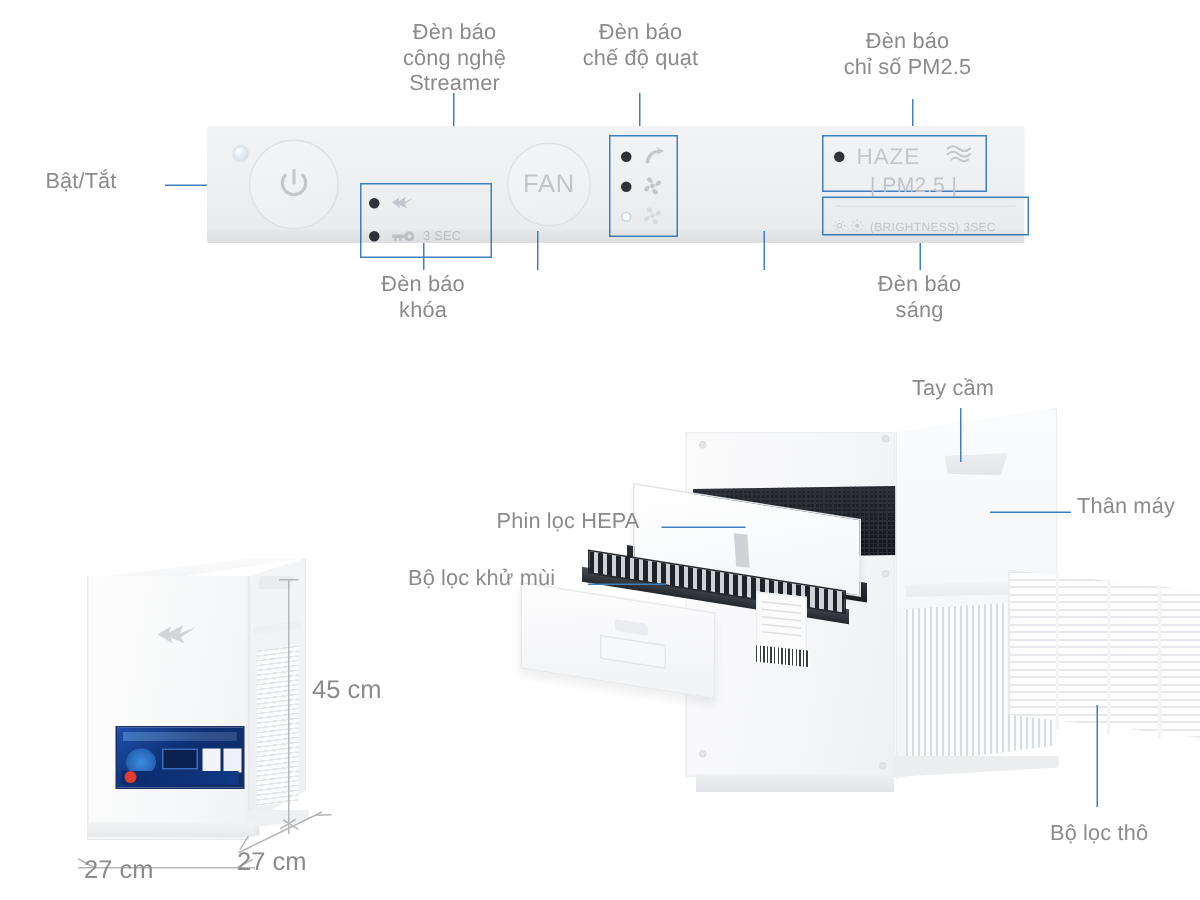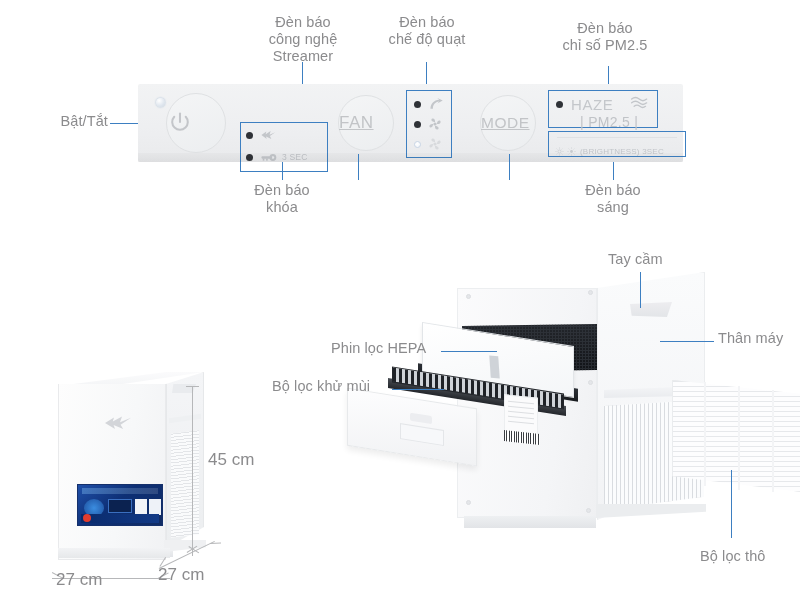--- a/index.html
+++ b/index.html
@@ -16,21 +16,21 @@
   
   .callout {
     position: absolute;
     font-size: 14.5px;
     line-height: 17px;
     color: #8b8b8d;
     text-align: center;
     white-space: pre-line;
     letter-spacing: .1px;
   }
-  .callout.left  { text-align: right; }
+  .callout.left  { }
   .callout.right { text-align: left; }
 
   
   .lead { position: absolute; background: #3d7fc1; }
   .lead.v { width: 1.4px; }
   .lead.h { height: 1.4px; }
 
   
   #control-panel {
     position: absolute;
@@ -46,23 +46,22 @@
   .led-dot-blue{
     position:absolute; left:18px; top:14px; width:9px; height:9px;
     border-radius:50%;
     background:radial-gradient(circle at 35% 30%,#ffffff,#dfe6ee 60%,#cdd7e2);
     box-shadow:0 0 2px rgba(140,170,200,.8);
   }
   .rbtn{
     position:absolute; border-radius:50%;
     background:linear-gradient(160deg,#f4f5f6,#eceef0);
     border:1.6px solid #dfe1e3;
-    display:flex; align-items:center; justify-content:flex-start;
+    display:flex; align-items:center; justify-content:center;
     color:#c3c5c8;
-    text-decoration:underline;
   }
   .rbtn .lbl{ font-size:20px; letter-spacing:.5px; color:#c2c4c7; }
   #power-button{ left:28px; top:9px; width:60px; height:60px; }
   #fan-button{ left:200px; top:11px; width:56px; height:56px; }
   #mode-button{ left:342px; top:11px; width:56px; height:56px; }
   #mode-button .lbl{ font-size:15.5px; }
   #fan-button .lbl{ font-size:17px; }
 
   .hlbox{
     position:absolute;
@@ -374,23 +373,20 @@
             <circle cx="10" cy="10" r="2.3"></circle>
             <path d="M10 7.4c.4-3.4-1-5.6-3.3-5.4-2 .2-2.6 2.6-.7 4 .9.7 2.6 1.2 4 1.4z"></path>
             <path d="M12.6 10c3.4.4 5.6-1 5.4-3.3-.2-2-2.6-2.6-4-.7-.7.9-1.2 2.6-1.4 4z"></path>
             <path d="M10 12.6c-.4 3.4 1 5.6 3.3 5.4 2-.2 2.6-2.6.7-4-.9-.7-2.6-1.2-4-1.4z"></path>
             <path d="M7.4 10c-3.4-.4-5.6 1-5.4 3.3.2 2 2.6 2.6 4 .7.7-.9 1.2-2.6 1.4-4z"></path>
           </svg>
         </span>
       </div>
     </div>
 
-    <div class="rbtn" id="mode-button">
-      <span class="lbl">MODE</span>
-    </div>
 
     <div class="hlbox" id="haze-indicator">
       <div class="haze-top">
         <span class="ind-led" style="margin:0"></span>
         <span class="haze-word">HAZE</span>
         <span class="haze-wave">
           <svg width="20" height="14" viewBox="0 0 24 16" fill="none" stroke="#c3c6ca" stroke-width="1.6" stroke-linecap="round">
             <path d="M2 4.5c3-2.6 6-2.6 9 0s6 2.6 9 0"></path>
             <path d="M2 9c3-2.6 6-2.6 9 0s6 2.6 9 0"></path>
             <path d="M5 13.2c2.2-1.8 4.6-1.8 6.8 0s4.6 1.8 6.8 0"></path>

